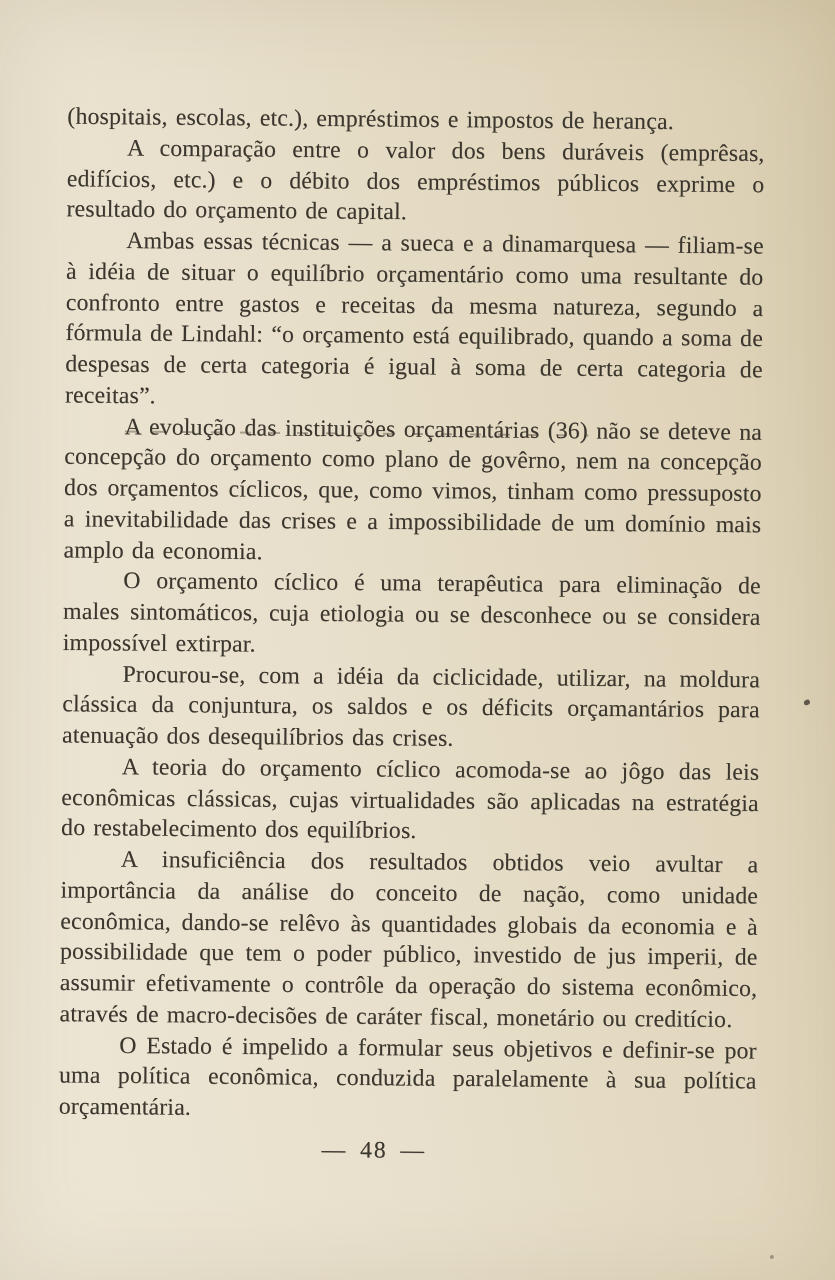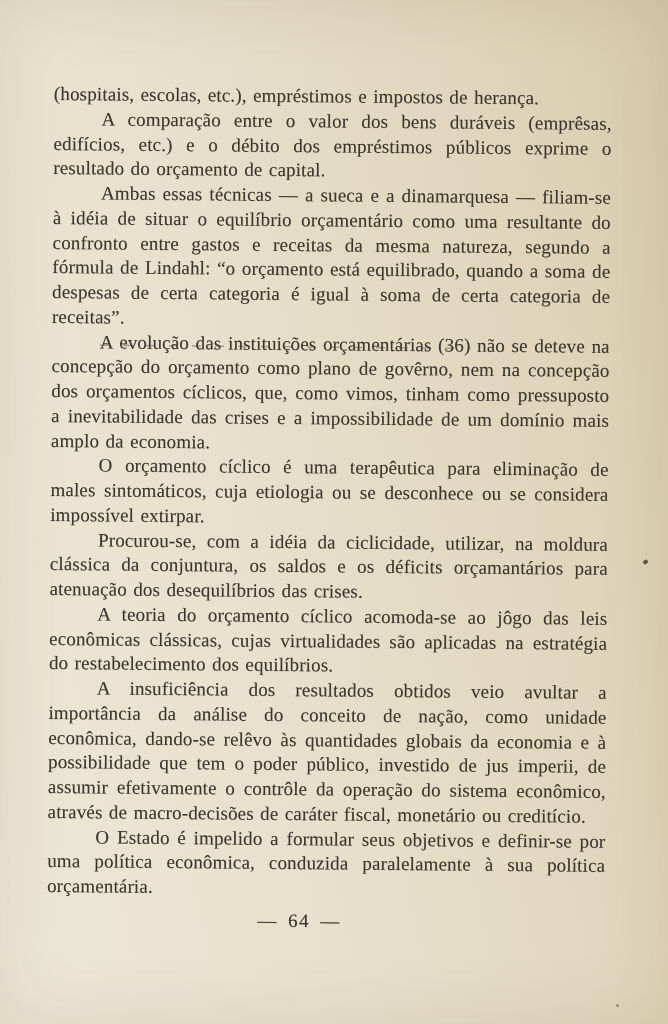--- a/index.html
+++ b/index.html
@@ -92,18 +92,18 @@
     <p>A comparação entre o valor dos bens duráveis (emprêsas, edifícios, etc.) e o débito dos empréstimos públicos exprime o resultado do orçamento de capital.</p>
     <p>Ambas essas técnicas — a sueca e a dinamarquesa — filiam-se à idéia de situar o equilíbrio orçamentário como uma resultante do confronto entre gastos e receitas da mesma natureza, segundo a fórmula de Lindahl: “o orçamento está equilibrado, quando a soma de despesas de certa categoria é igual à soma de certa categoria de receitas”.</p>
     <p><span class="pencil-strike">A evolução das instituições orçamentárias (36)</span><span> não se deteve na concepção do orçamento como plano de govêrno, nem na concepção dos orçamentos cíclicos, que, como vimos, tinham como pressuposto a inevitabilidade das crises e a impossibilidade de um domínio mais amplo da economia.</span></p>
     <p>O orçamento cíclico é uma terapêutica para eliminação de males sintomáticos, cuja etiologia ou se desconhece ou se considera impossível extirpar.</p>
     <p>Procurou-se, com a idéia da ciclicidade, utilizar, na moldura clássica da conjuntura, os saldos e os déficits orçamantários para atenuação dos desequilíbrios das crises.</p>
     <p>A teoria do orçamento cíclico acomoda-se ao jôgo das leis econômicas clássicas, cujas virtualidades são aplicadas na estratégia do restabelecimento dos equilíbrios.</p>
     <p>A insuficiência dos resultados obtidos veio avultar a importância da análise do conceito de nação, como unidade econômica, dando-se relêvo às quantidades globais da economia e à possibilidade que tem o poder público, investido de jus imperii, de assumir efetivamente o contrôle da operação do sistema econômico, através de macro-decisões de caráter fiscal, monetário ou creditício.</p>
     <p>O Estado é impelido a formular seus objetivos e definir-se por uma política econômica, conduzida paralelamente à sua política orçamentária.</p>
   </div>
 
-  <div class="folio">— 64 —</div>
+  <div class="folio">— 48 —</div>
 
   <div class="speck speck1"></div>
   <div class="speck speck2"></div>
 
 </div>
 
 </body></html>

